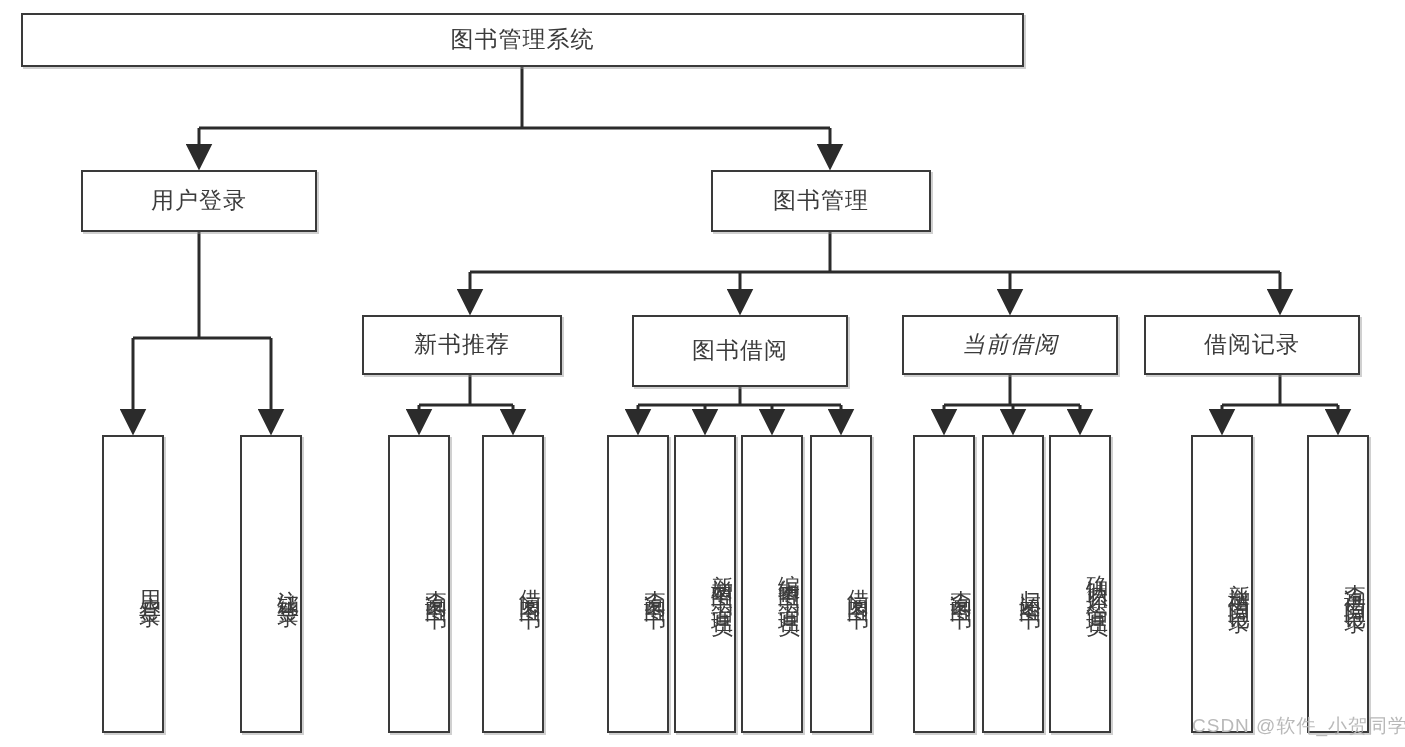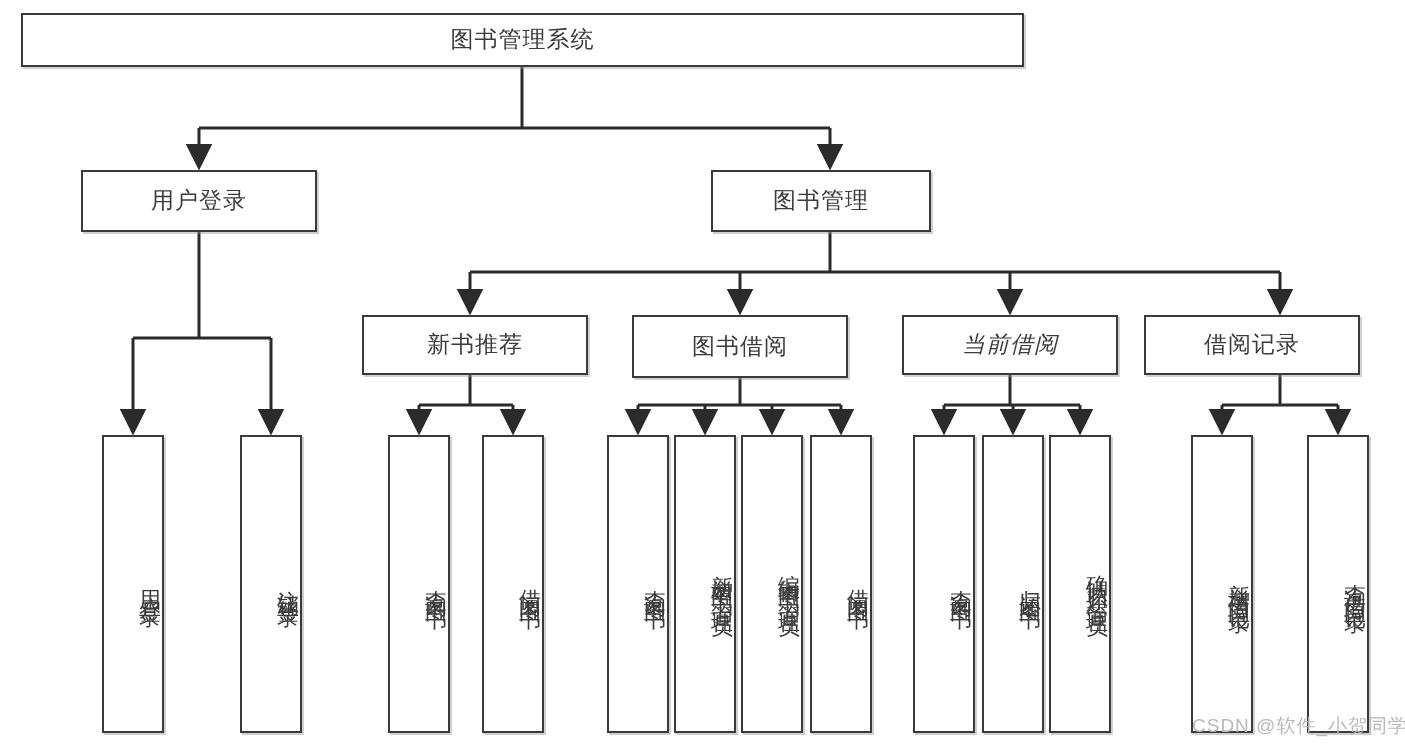--- a/index.html
+++ b/index.html
@@ -124,24 +124,24 @@
     <span>图书管理系统</span>
   </div>
 
   <div class="node h" style="left:81px; top:170px; width:236px; height:62px;">
     <span>用户登录</span>
   </div>
   <div class="node h" style="left:711px; top:170px; width:220px; height:62px;">
     <span>图书管理</span>
   </div>
 
-  <div class="node h" style="left:362px; top:315px; width:226px; height:60px;">
+  <div class="node h" style="left:362px; top:315px; width:200px; height:60px;">
     <span>新书推荐</span>
   </div>
-  <div class="node h" style="left:632px; top:315px; width:216px; height:63px;">
+  <div class="node h" style="left:632px; top:315px; width:216px; height:72px;">
     <span>图书借阅</span>
   </div>
   <div class="node h" style="left:902px; top:315px; width:216px; height:60px;font-style:italic;">
     <span>当前借阅</span>
   </div>
   <div class="node h" style="left:1144px; top:315px; width:216px; height:60px;">
     <span>借阅记录</span>
   </div>
 
   <div class="node v" style="left:102px; top:435px; width:62px; height:298px;">

